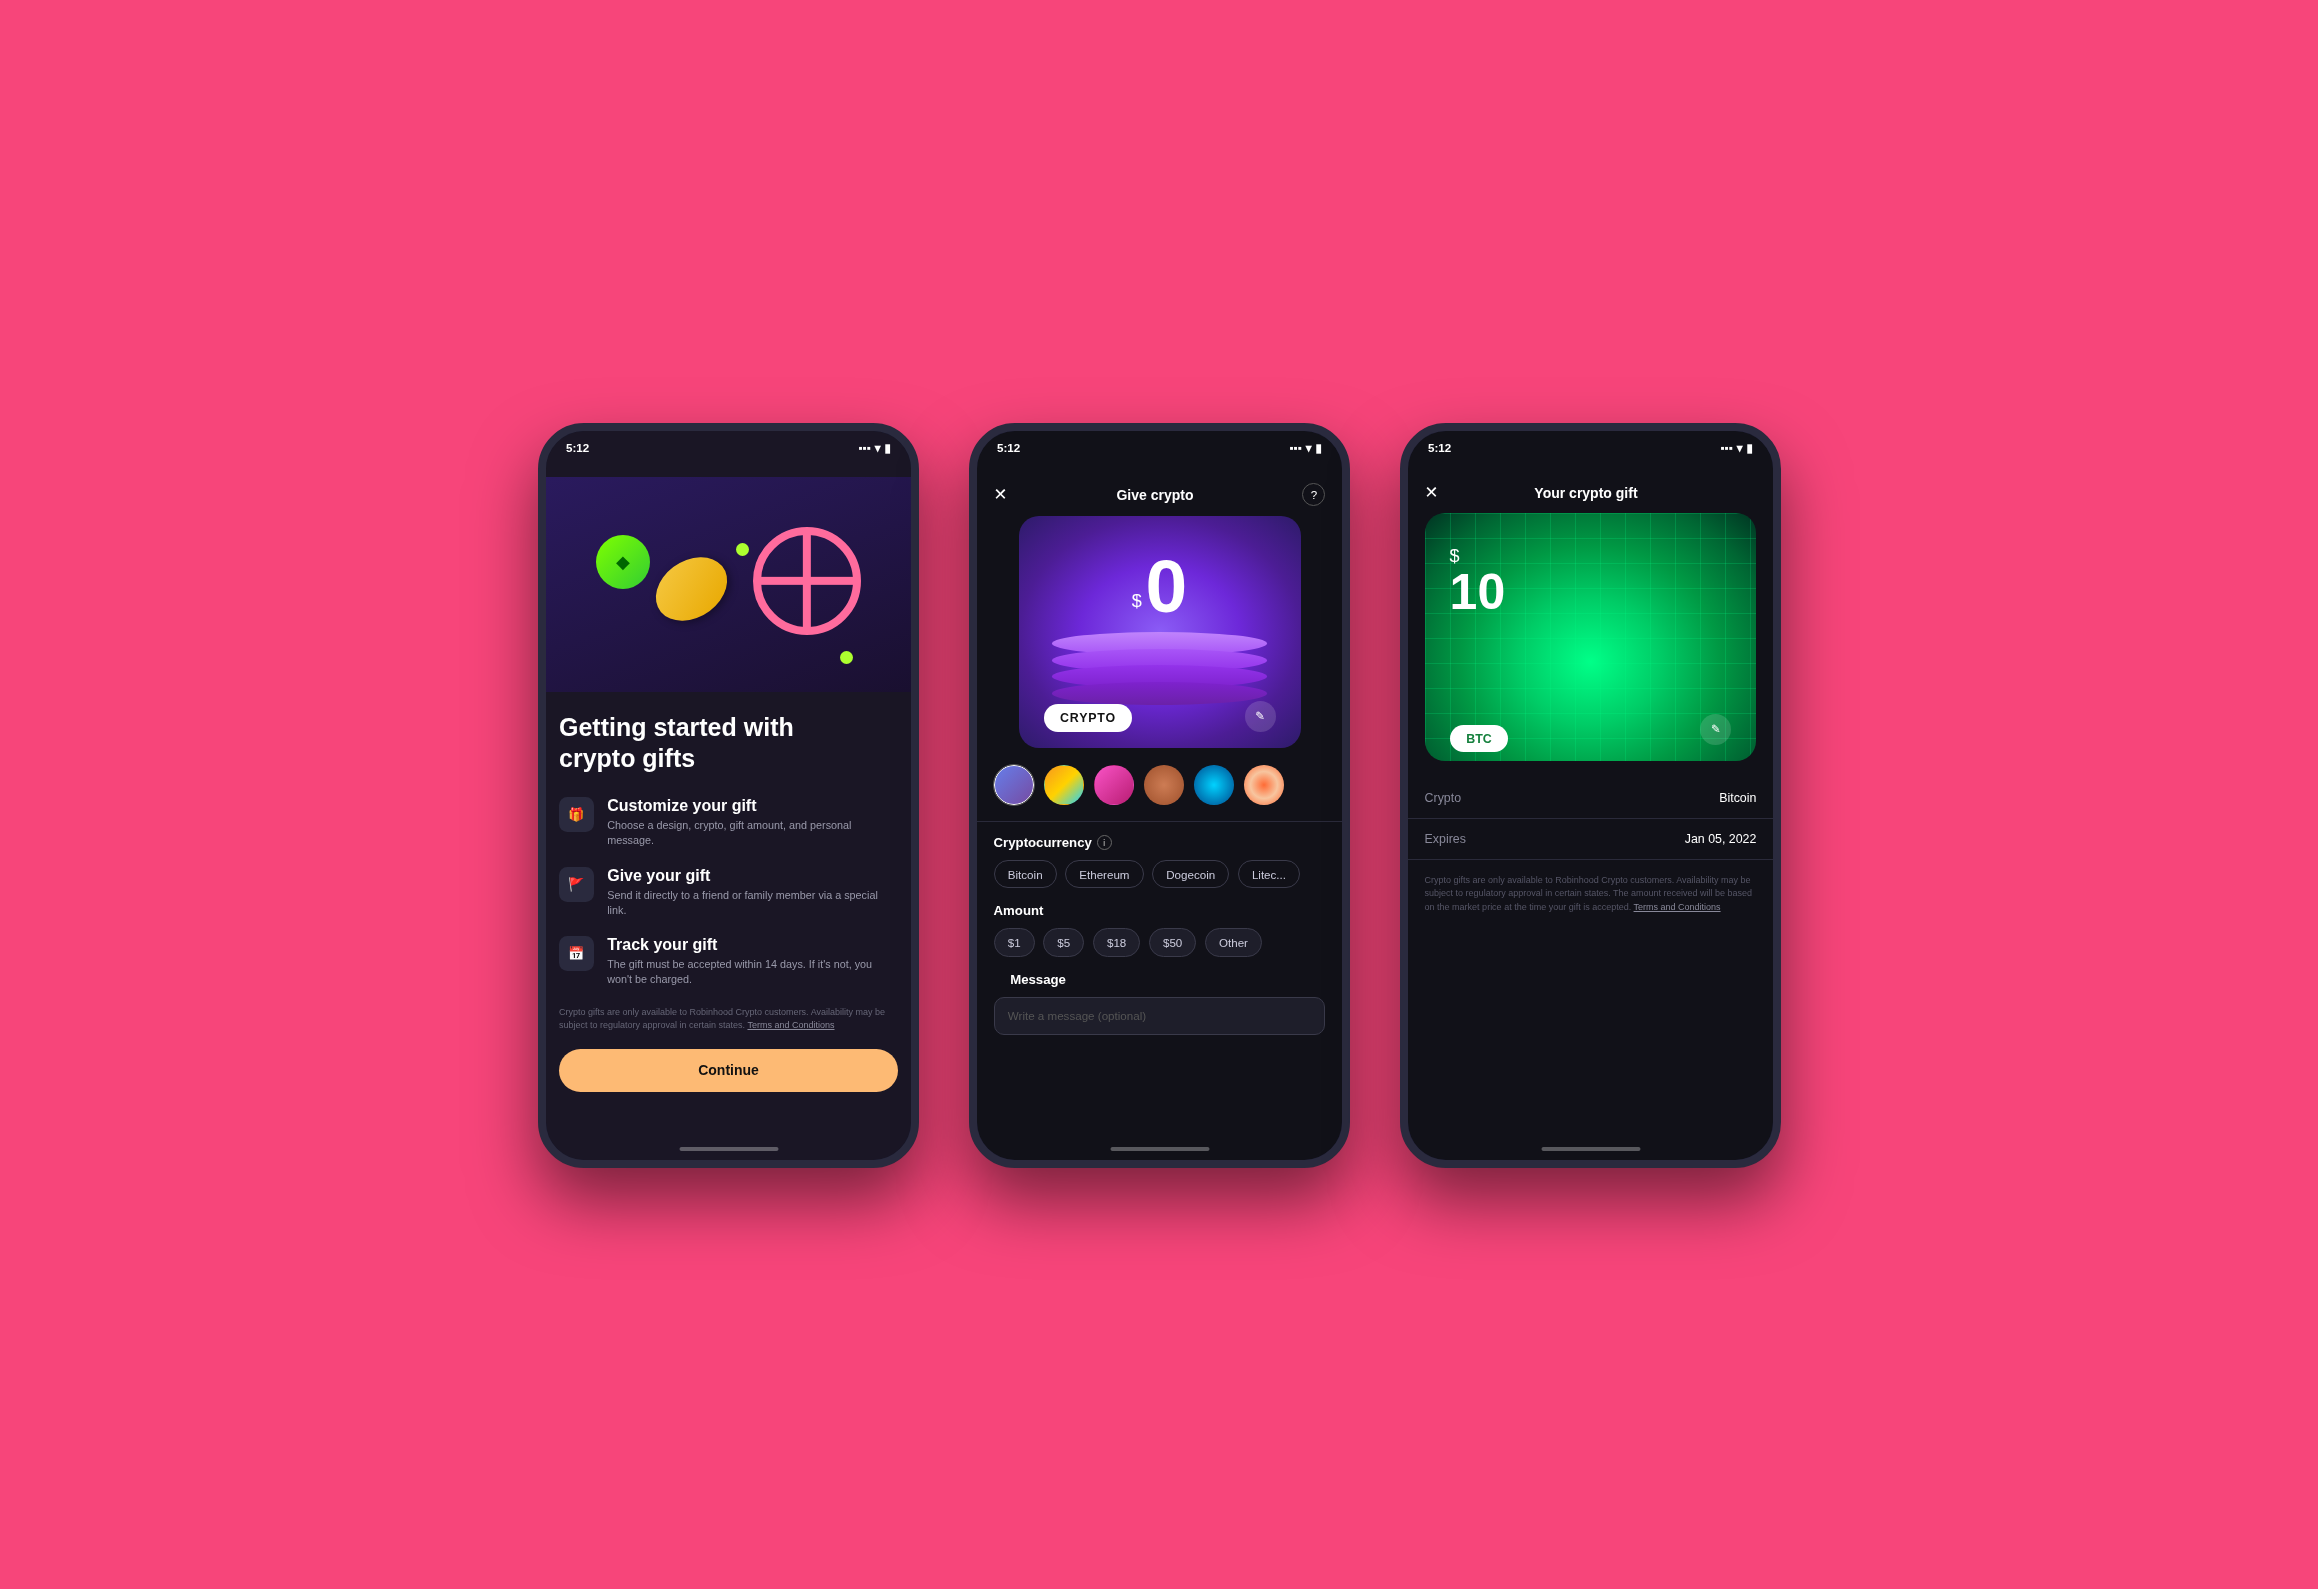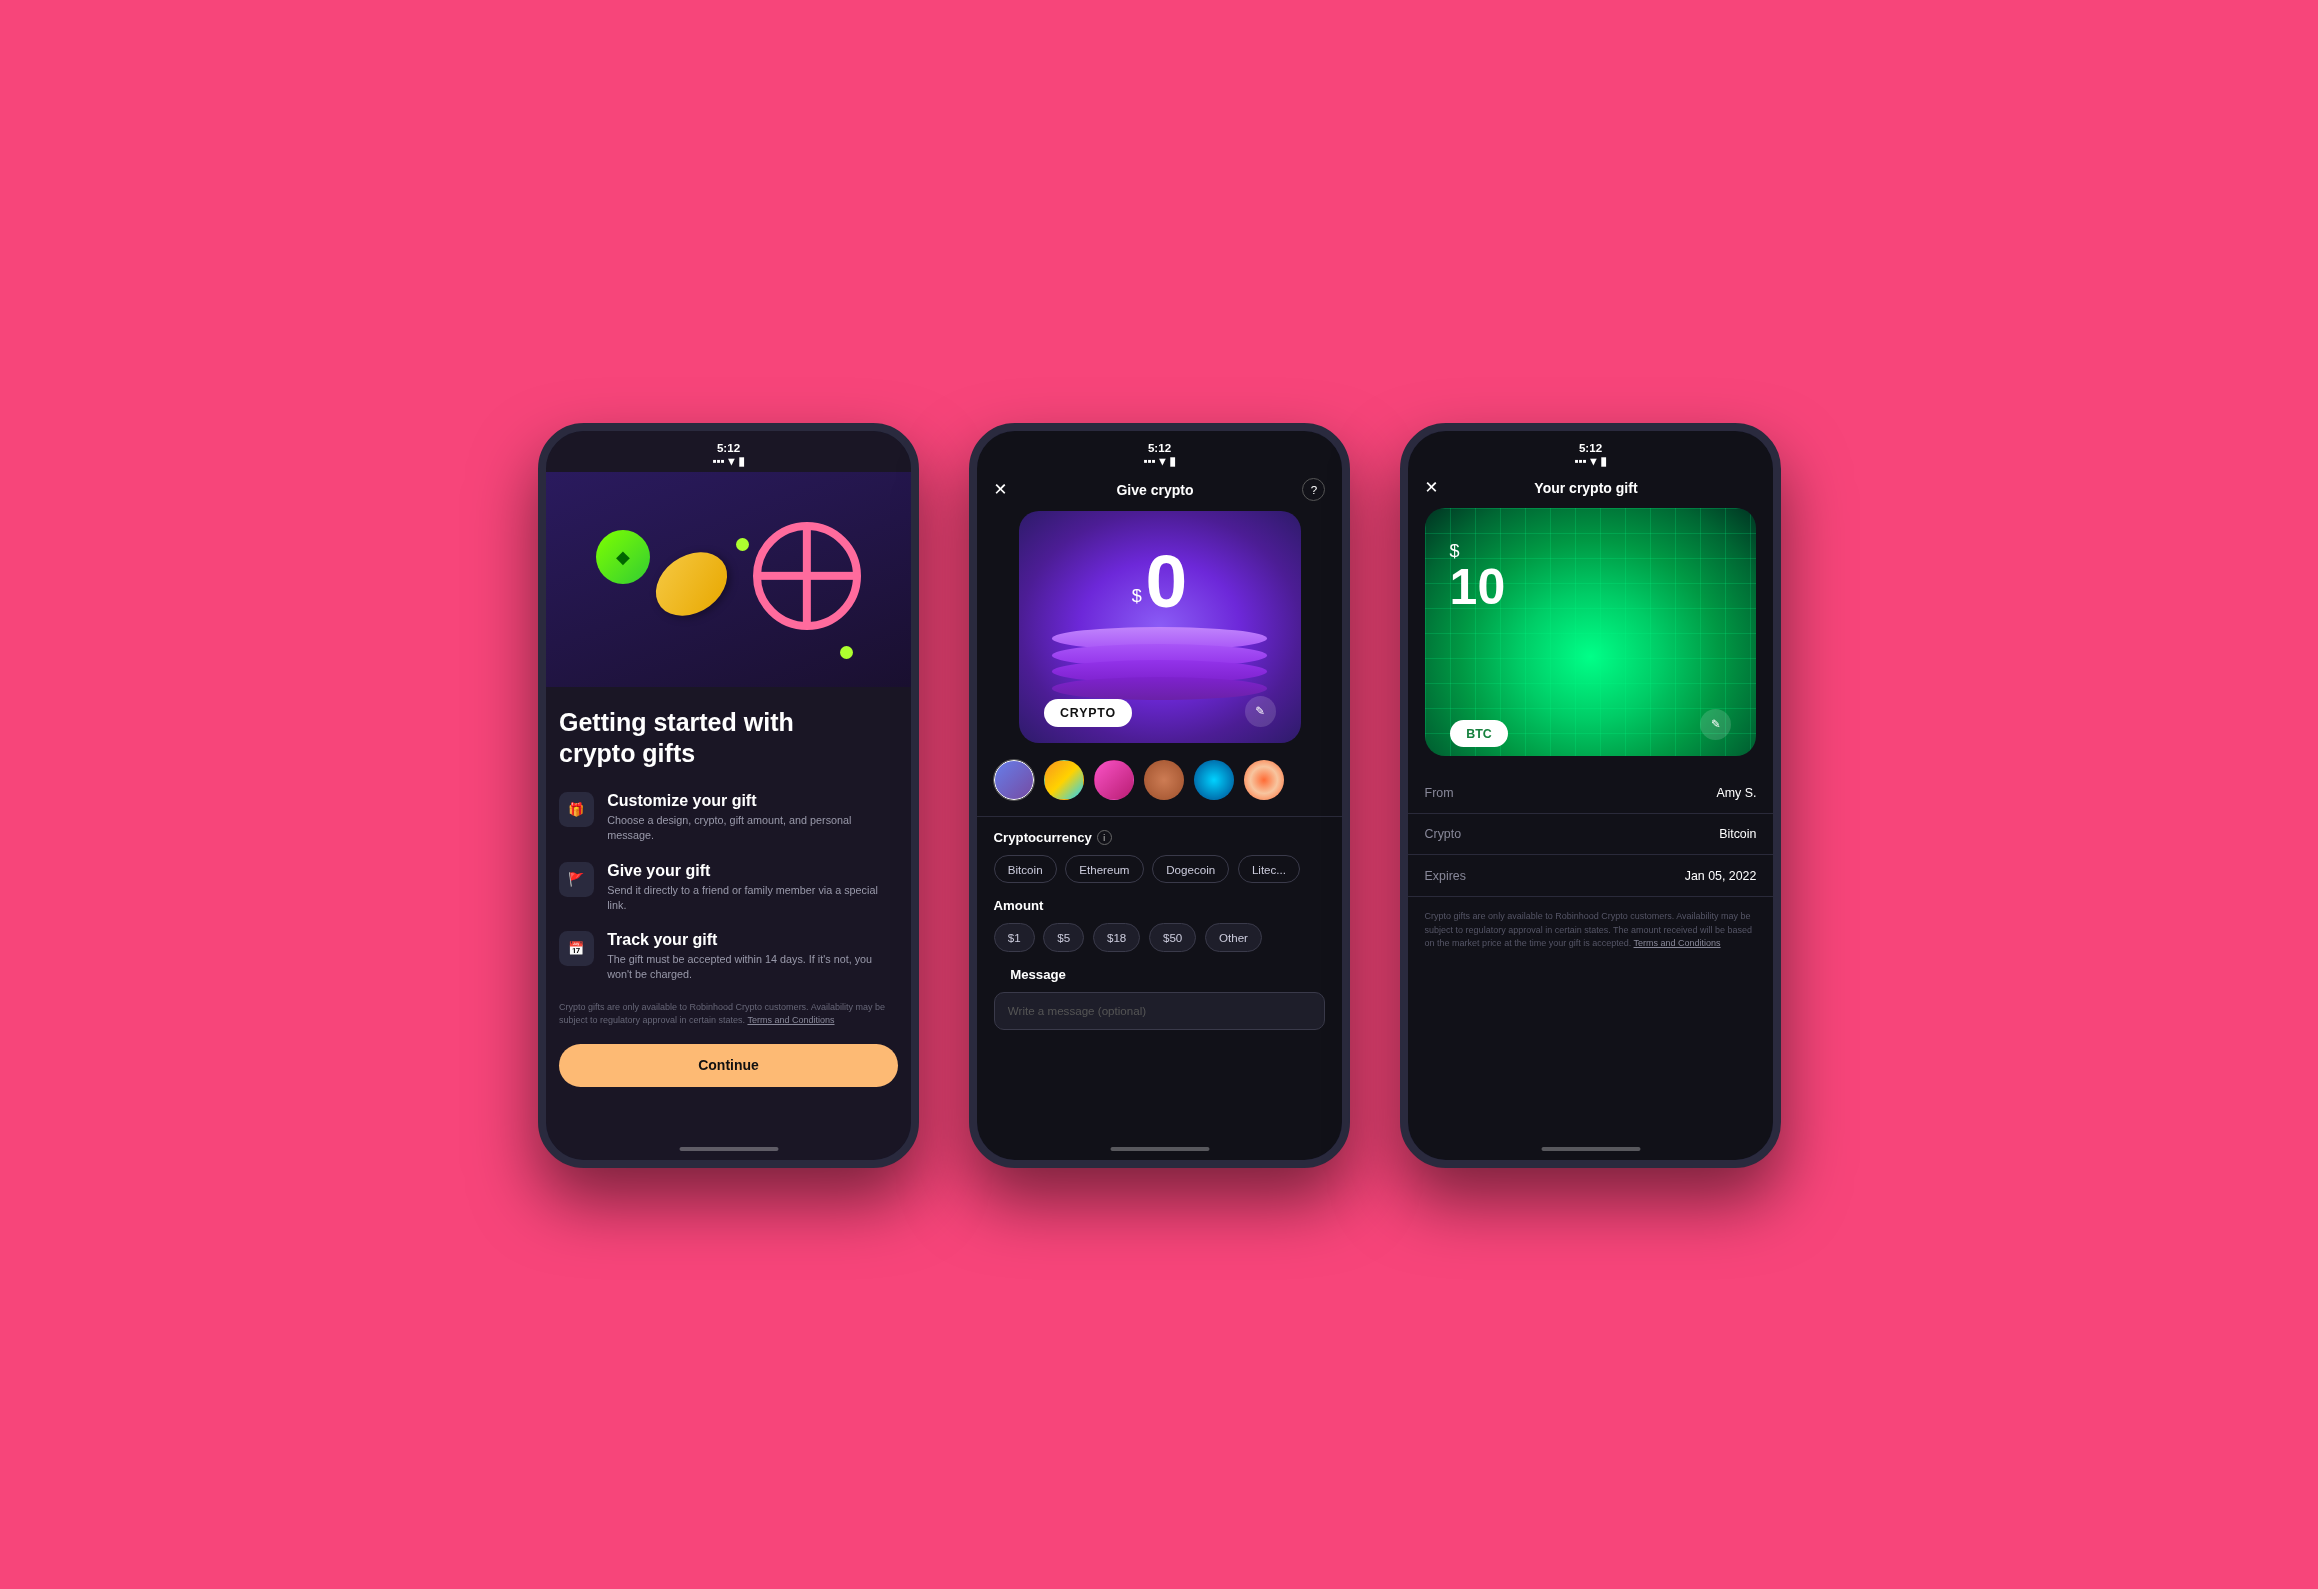--- a/index.html
+++ b/index.html
@@ -35,25 +35,24 @@
       background: #141420;
       border-radius: 38px;
       overflow: hidden;
       position: relative;
     }
     
     .status-bar {
       display: flex;
       justify-content: space-between;
       align-items: center;
-      padding: 10px 20px 4px;
+      padding: 10px 20px 22px;
       color: white;
       font-size: 11.6px;
       font-weight: 600;
-      flex-direction: column;
     }
     .status-icons {
       display: flex;
       gap: 4.1px;
       align-items: center;
     }
     
     .phone1 .phone-inner { background: #1a1625; }
     .phone1-hero {
       position: relative;
@@ -633,24 +632,20 @@
         <div class="grid-overlay"></div>
         <div class="gift-amount">
           <span class="gift-dollar">$</span>
           <div class="gift-number">10</div>
         </div>
         <div class="btc-pill">BTC</div>
         <div class="gift-edit-btn">✎</div>
       </div>
 
       <div class="info-row">
-        <span class="info-row-label">From</span>
-        <span class="info-row-value">Amy S.</span>
-      </div>
-      <div class="info-row">
         <span class="info-row-label">Crypto</span>
         <span class="info-row-value">Bitcoin</span>
       </div>
       <div class="info-row">
         <span class="info-row-label">Expires</span>
         <span class="info-row-value">Jan 05, 2022</span>
       </div>
 
       <div class="phone3-legal">
         <span>Crypto gifts are only available to Robinhood Crypto customers. Availability may be subject to regulatory approval in certain states. The amount received will be based on the market price at the time your gift is accepted.</span> <span class="legal-link">Terms and Conditions</span>

